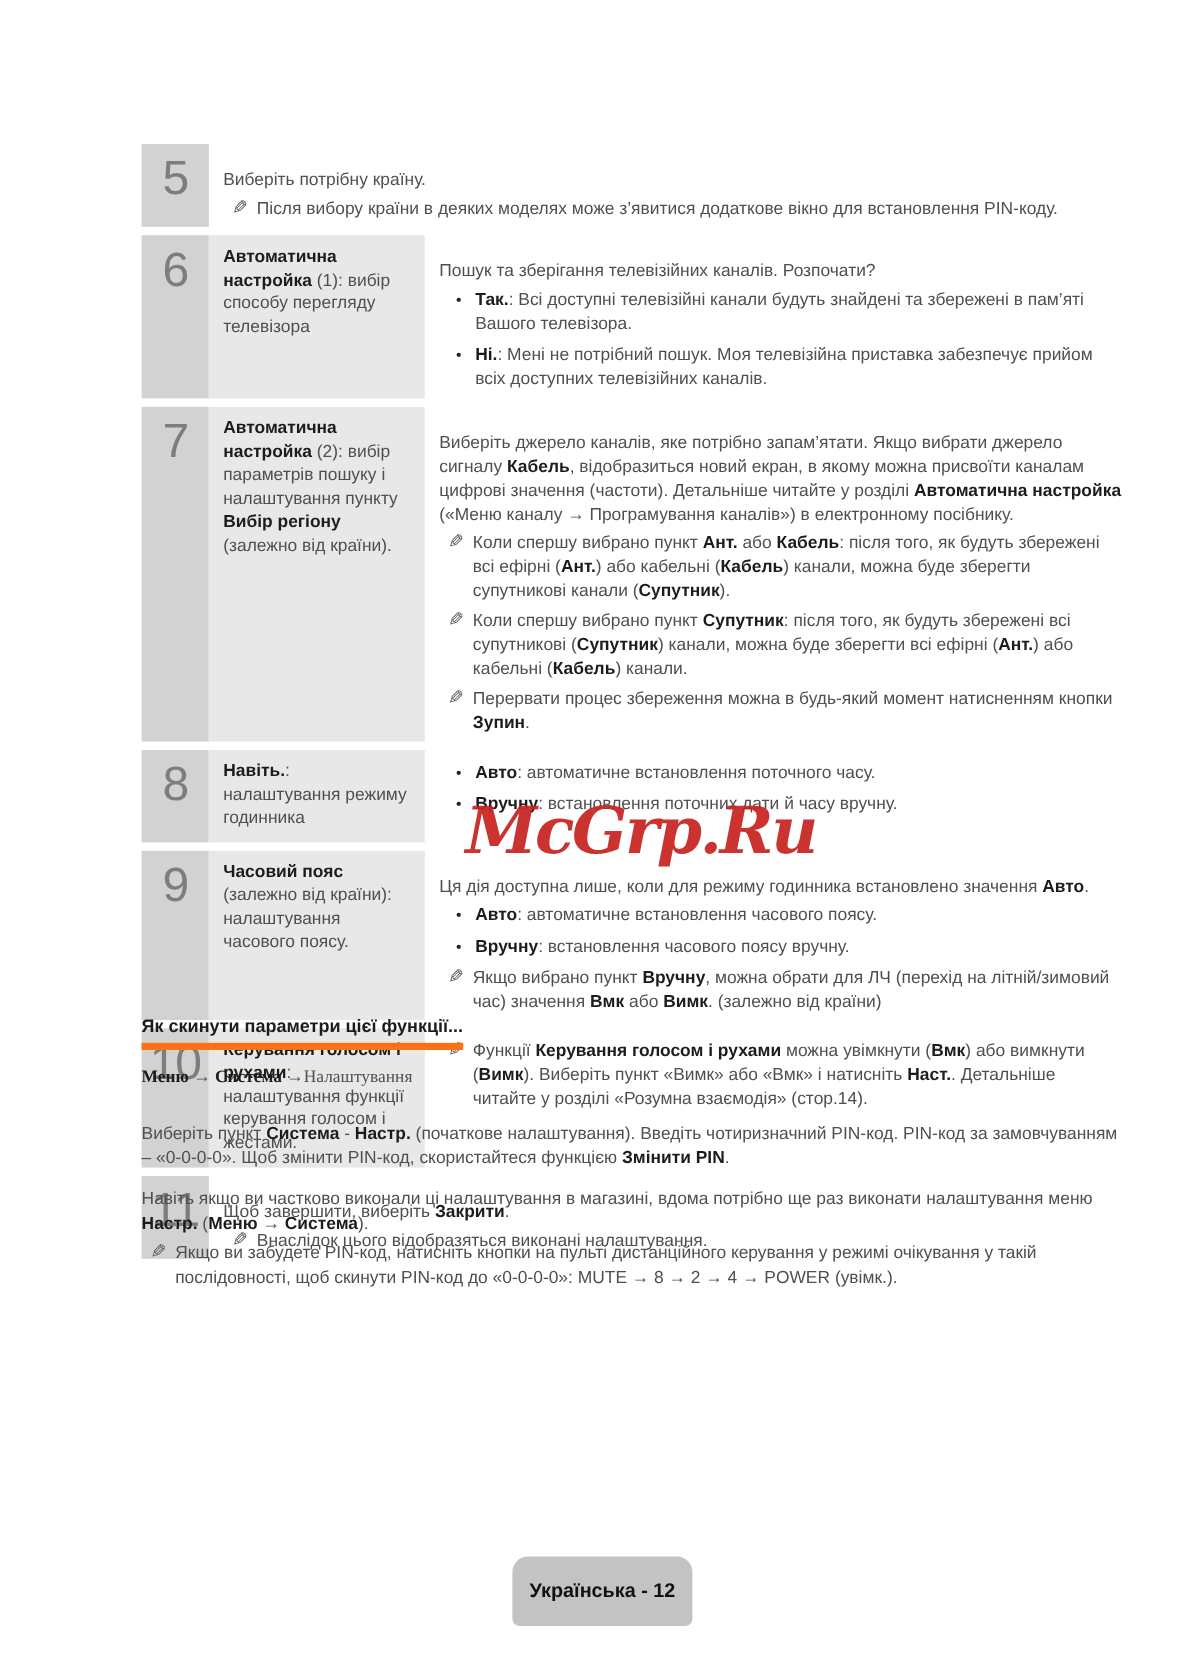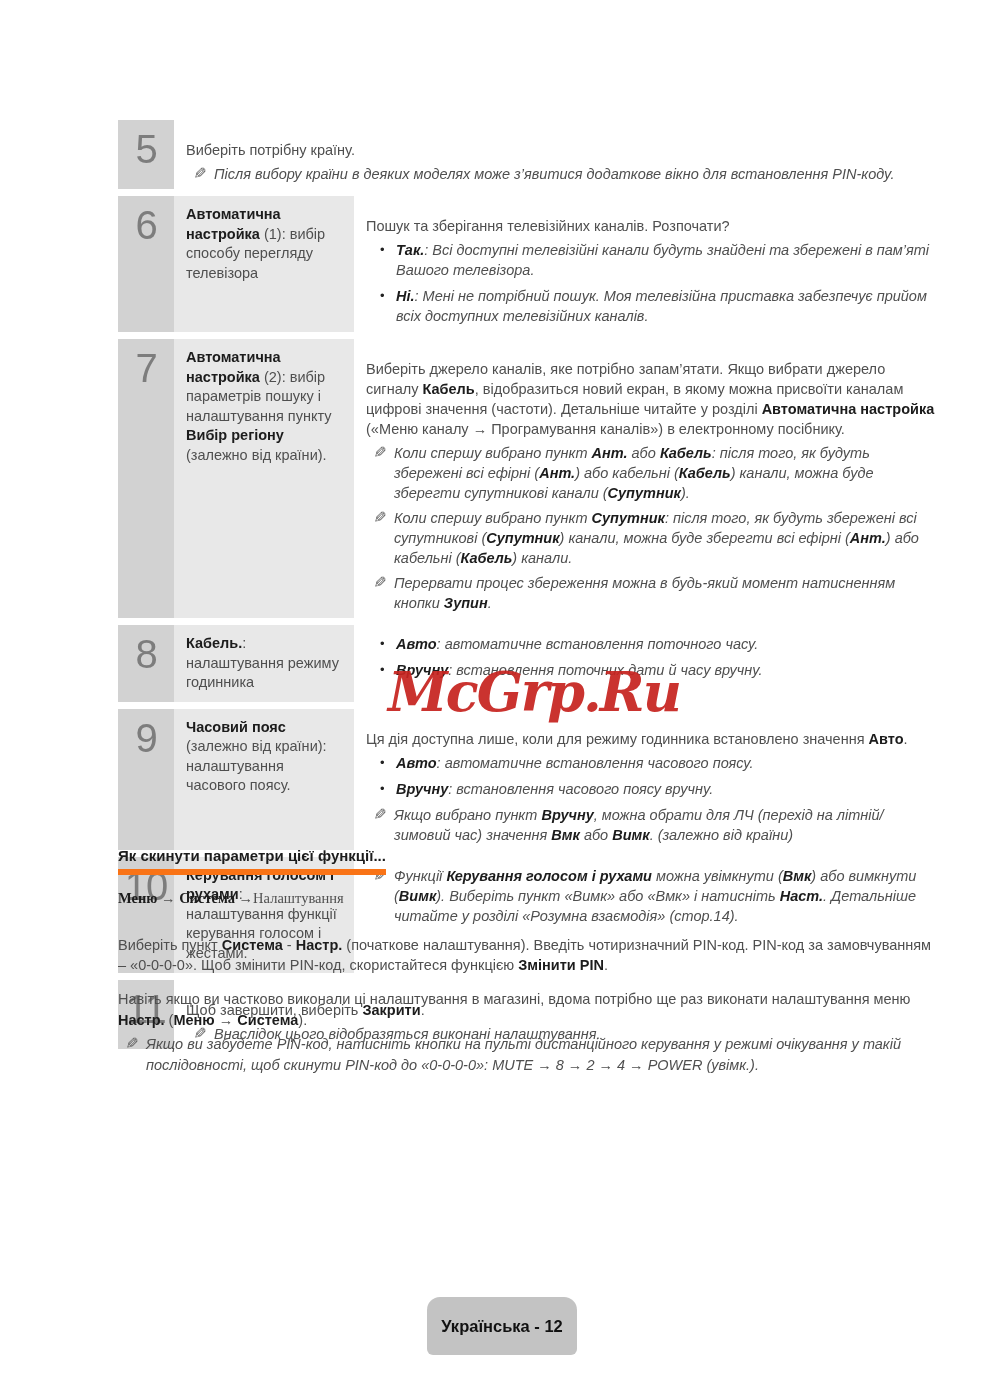--- a/index.html
+++ b/index.html
@@ -23,21 +23,21 @@
   .content-cell{flex:1; margin-left:12px; padding-top:7px; font-size:14.5px; line-height:1.38;}
   .b{font-weight:bold; color:#1c1c1c;}
   .para{margin:13px 0 4px 0;}
   .bullet{display:flex; margin:2px 0 6px 14px;}
   .bullet .marker{flex:0 0 16px; color:#222; font-size:13px; padding-top:1px;}
   .note{display:flex; margin:2px 0 5px 0;}
   .note .marker{
     flex:0 0 28px; color:#5a5a5a; font-size:16px; line-height:1.2;
     transform:scaleX(-1); text-align:center;
   }
-  .note .txt, .bullet .txt{flex:1;font-style:italic;}
+  .note .txt, .bullet .txt{flex:1;}
   
   .reset{position:absolute; left:118px; top:845px; width:822px; font-size:14.5px; line-height:1.42;}
   .reset-heading{
     display:inline-block; font-weight:bold; color:#1c1c1c; font-size:15px;
     border-bottom:6px solid #f97316; padding-bottom:3px; margin-bottom:13px;
   }
   .menu-path{margin-bottom:26px;font-family:Liberation Serif, serif;}
   .reset .para{margin-bottom:2px;}
   .reset .note{margin-top:4px;}
   
@@ -98,21 +98,21 @@
             <span class="txt"><span>Коли спершу вибрано пункт </span><span class="b">Супутник</span><span>: після того, як будуть збережені всі супутникові (</span><span class="b">Супутник</span><span>) канали, можна буде зберегти всі ефірні (</span><span class="b">Ант.</span><span>) або кабельні (</span><span class="b">Кабель</span><span>) канали.</span></span>
           </div>
           <div class="note">
             <span class="marker">✎</span>
             <span class="txt"><span>Перервати процес збереження можна в будь-який момент натисненням кнопки </span><span class="b">Зупин</span><span>.</span></span>
           </div>
         </div>
       </div>
       <div class="step-row" style="min-height: 48px;">
         <div class="num-cell">8</div>
-        <div class="title-cell"><span class="b">Кабель.</span><span>: налаштування режиму годинника</span></div>
+        <div class="title-cell"><span class="b">Навіть.</span><span>: налаштування режиму годинника</span></div>
         <div class="content-cell">
           <div class="bullet">
             <span class="marker">•</span>
             <span class="txt"><span class="b">Авто</span><span>: автоматичне встановлення поточного часу.</span></span>
           </div>
           <div class="bullet">
             <span class="marker">•</span>
             <span class="txt"><span class="b">Вручну</span><span>: встановлення поточних дати й часу вручну.</span></span>
           </div>
         </div>

